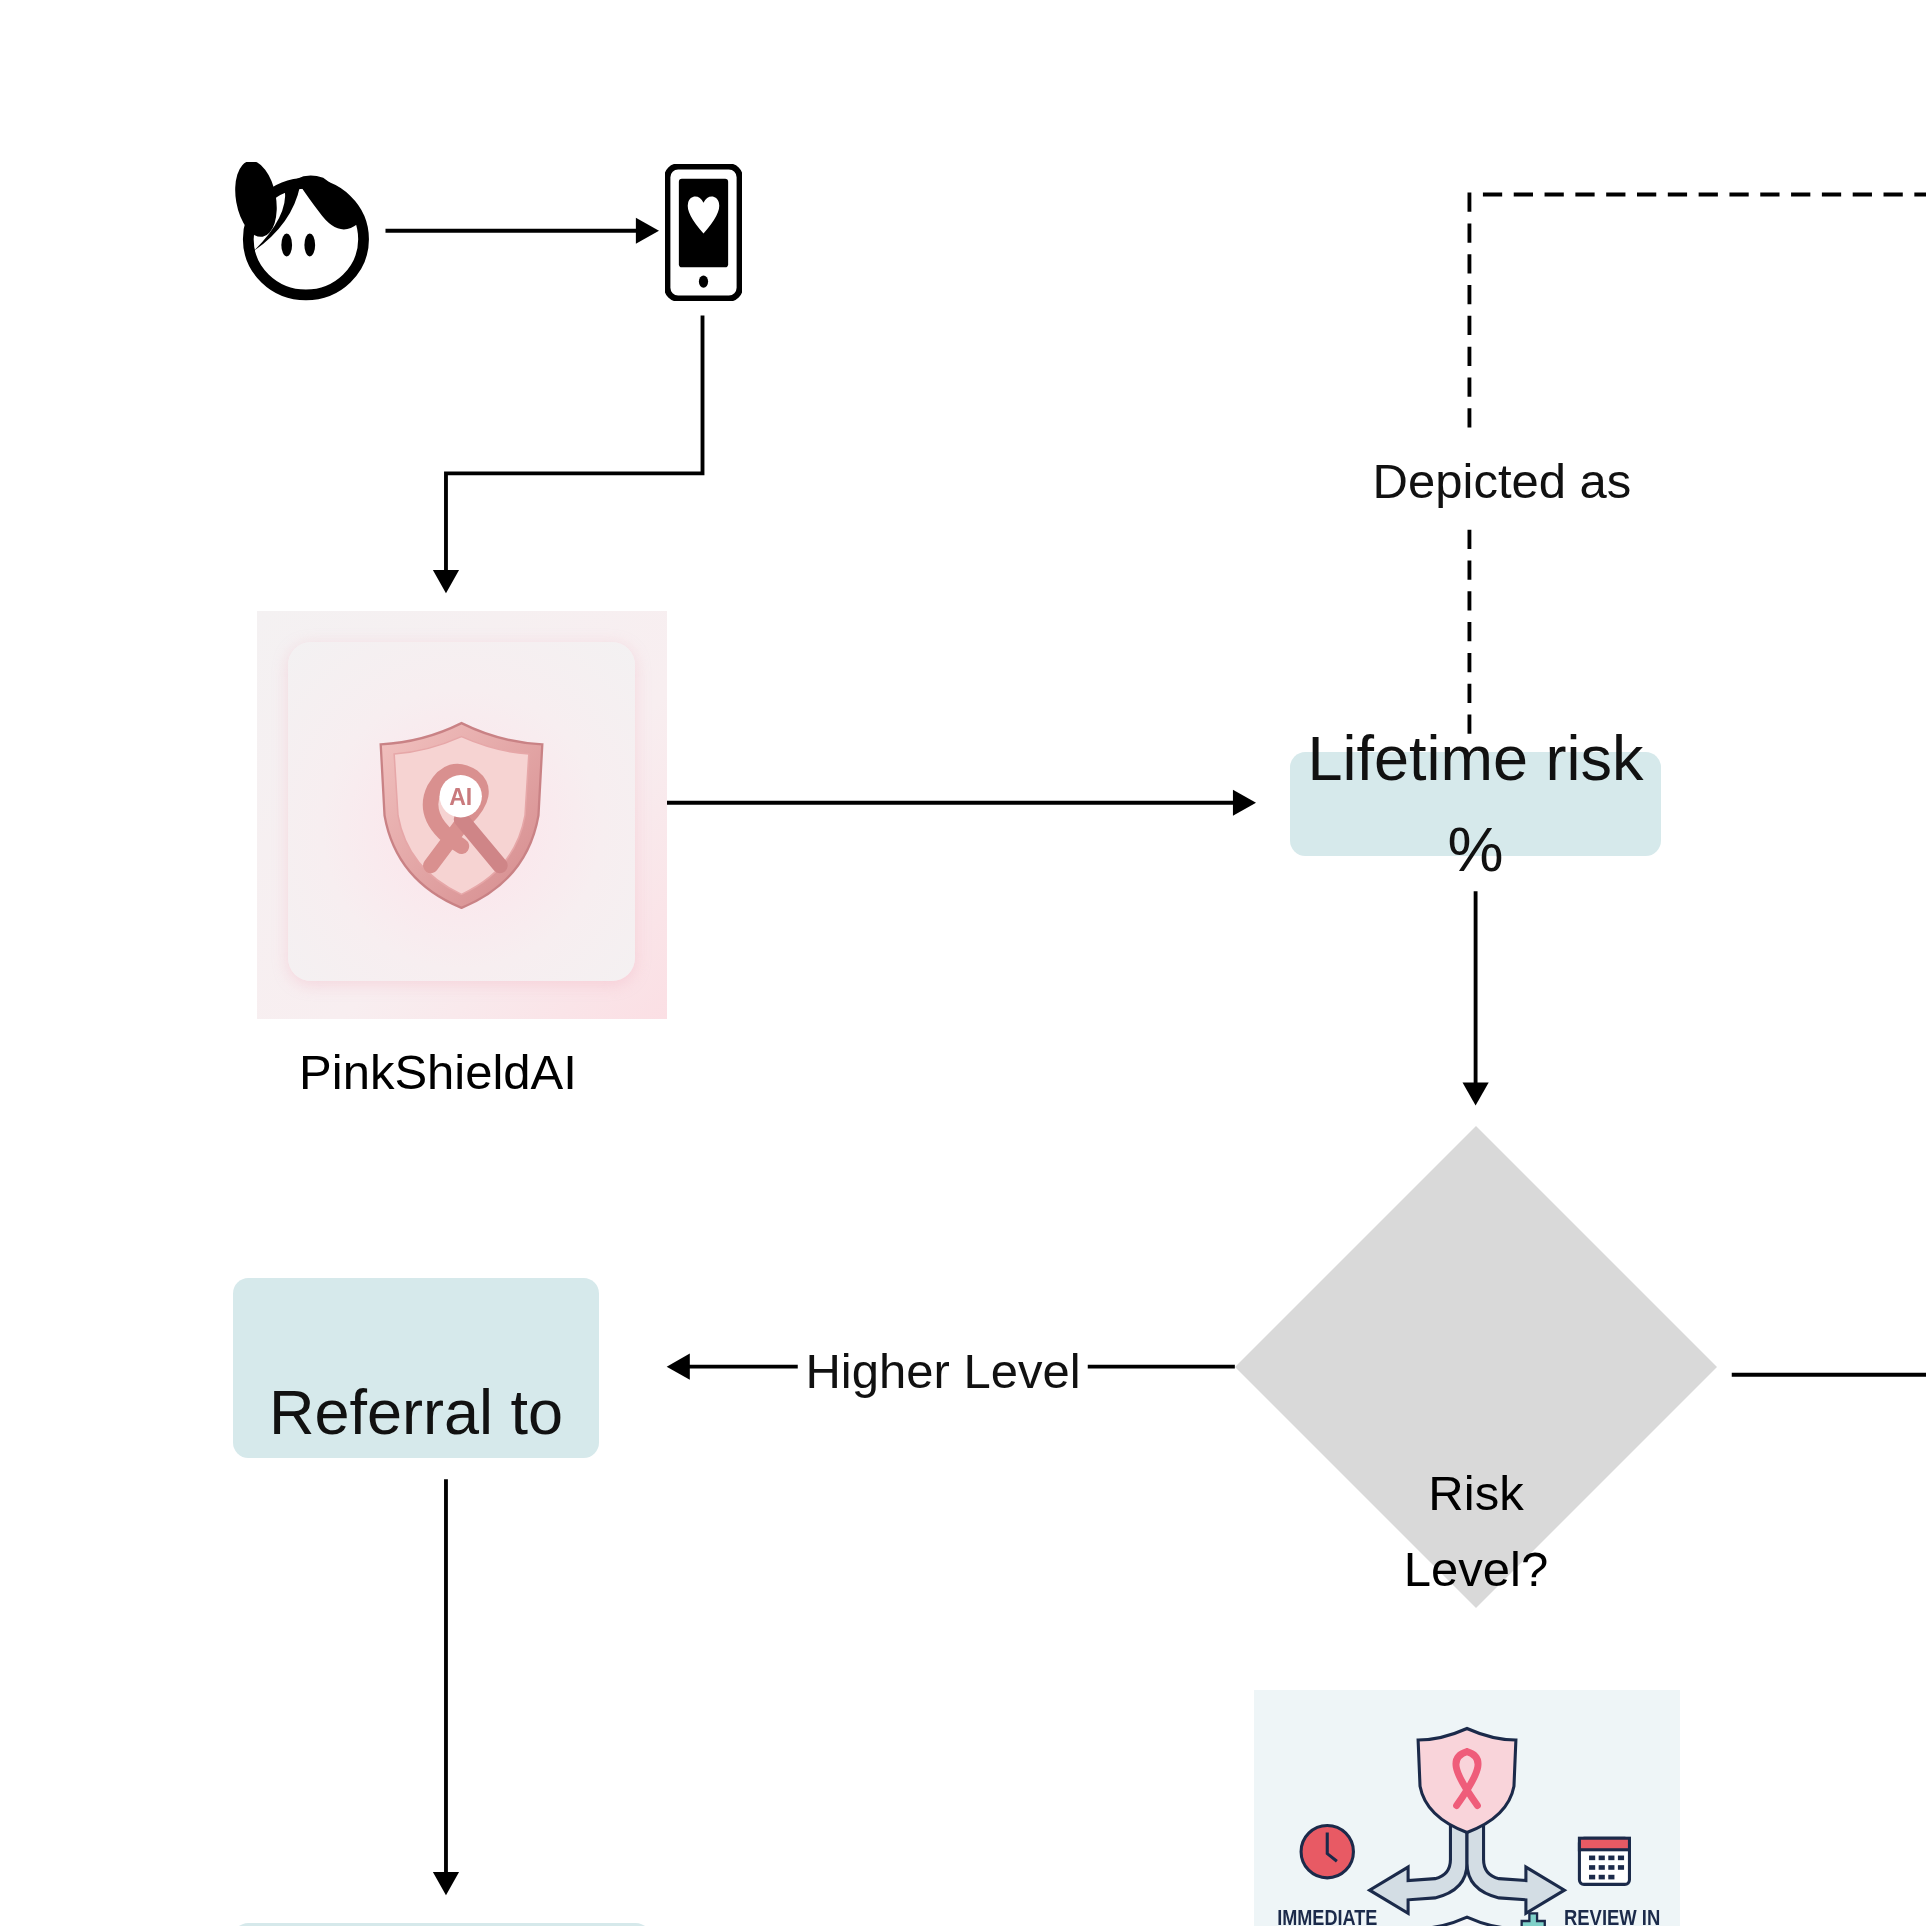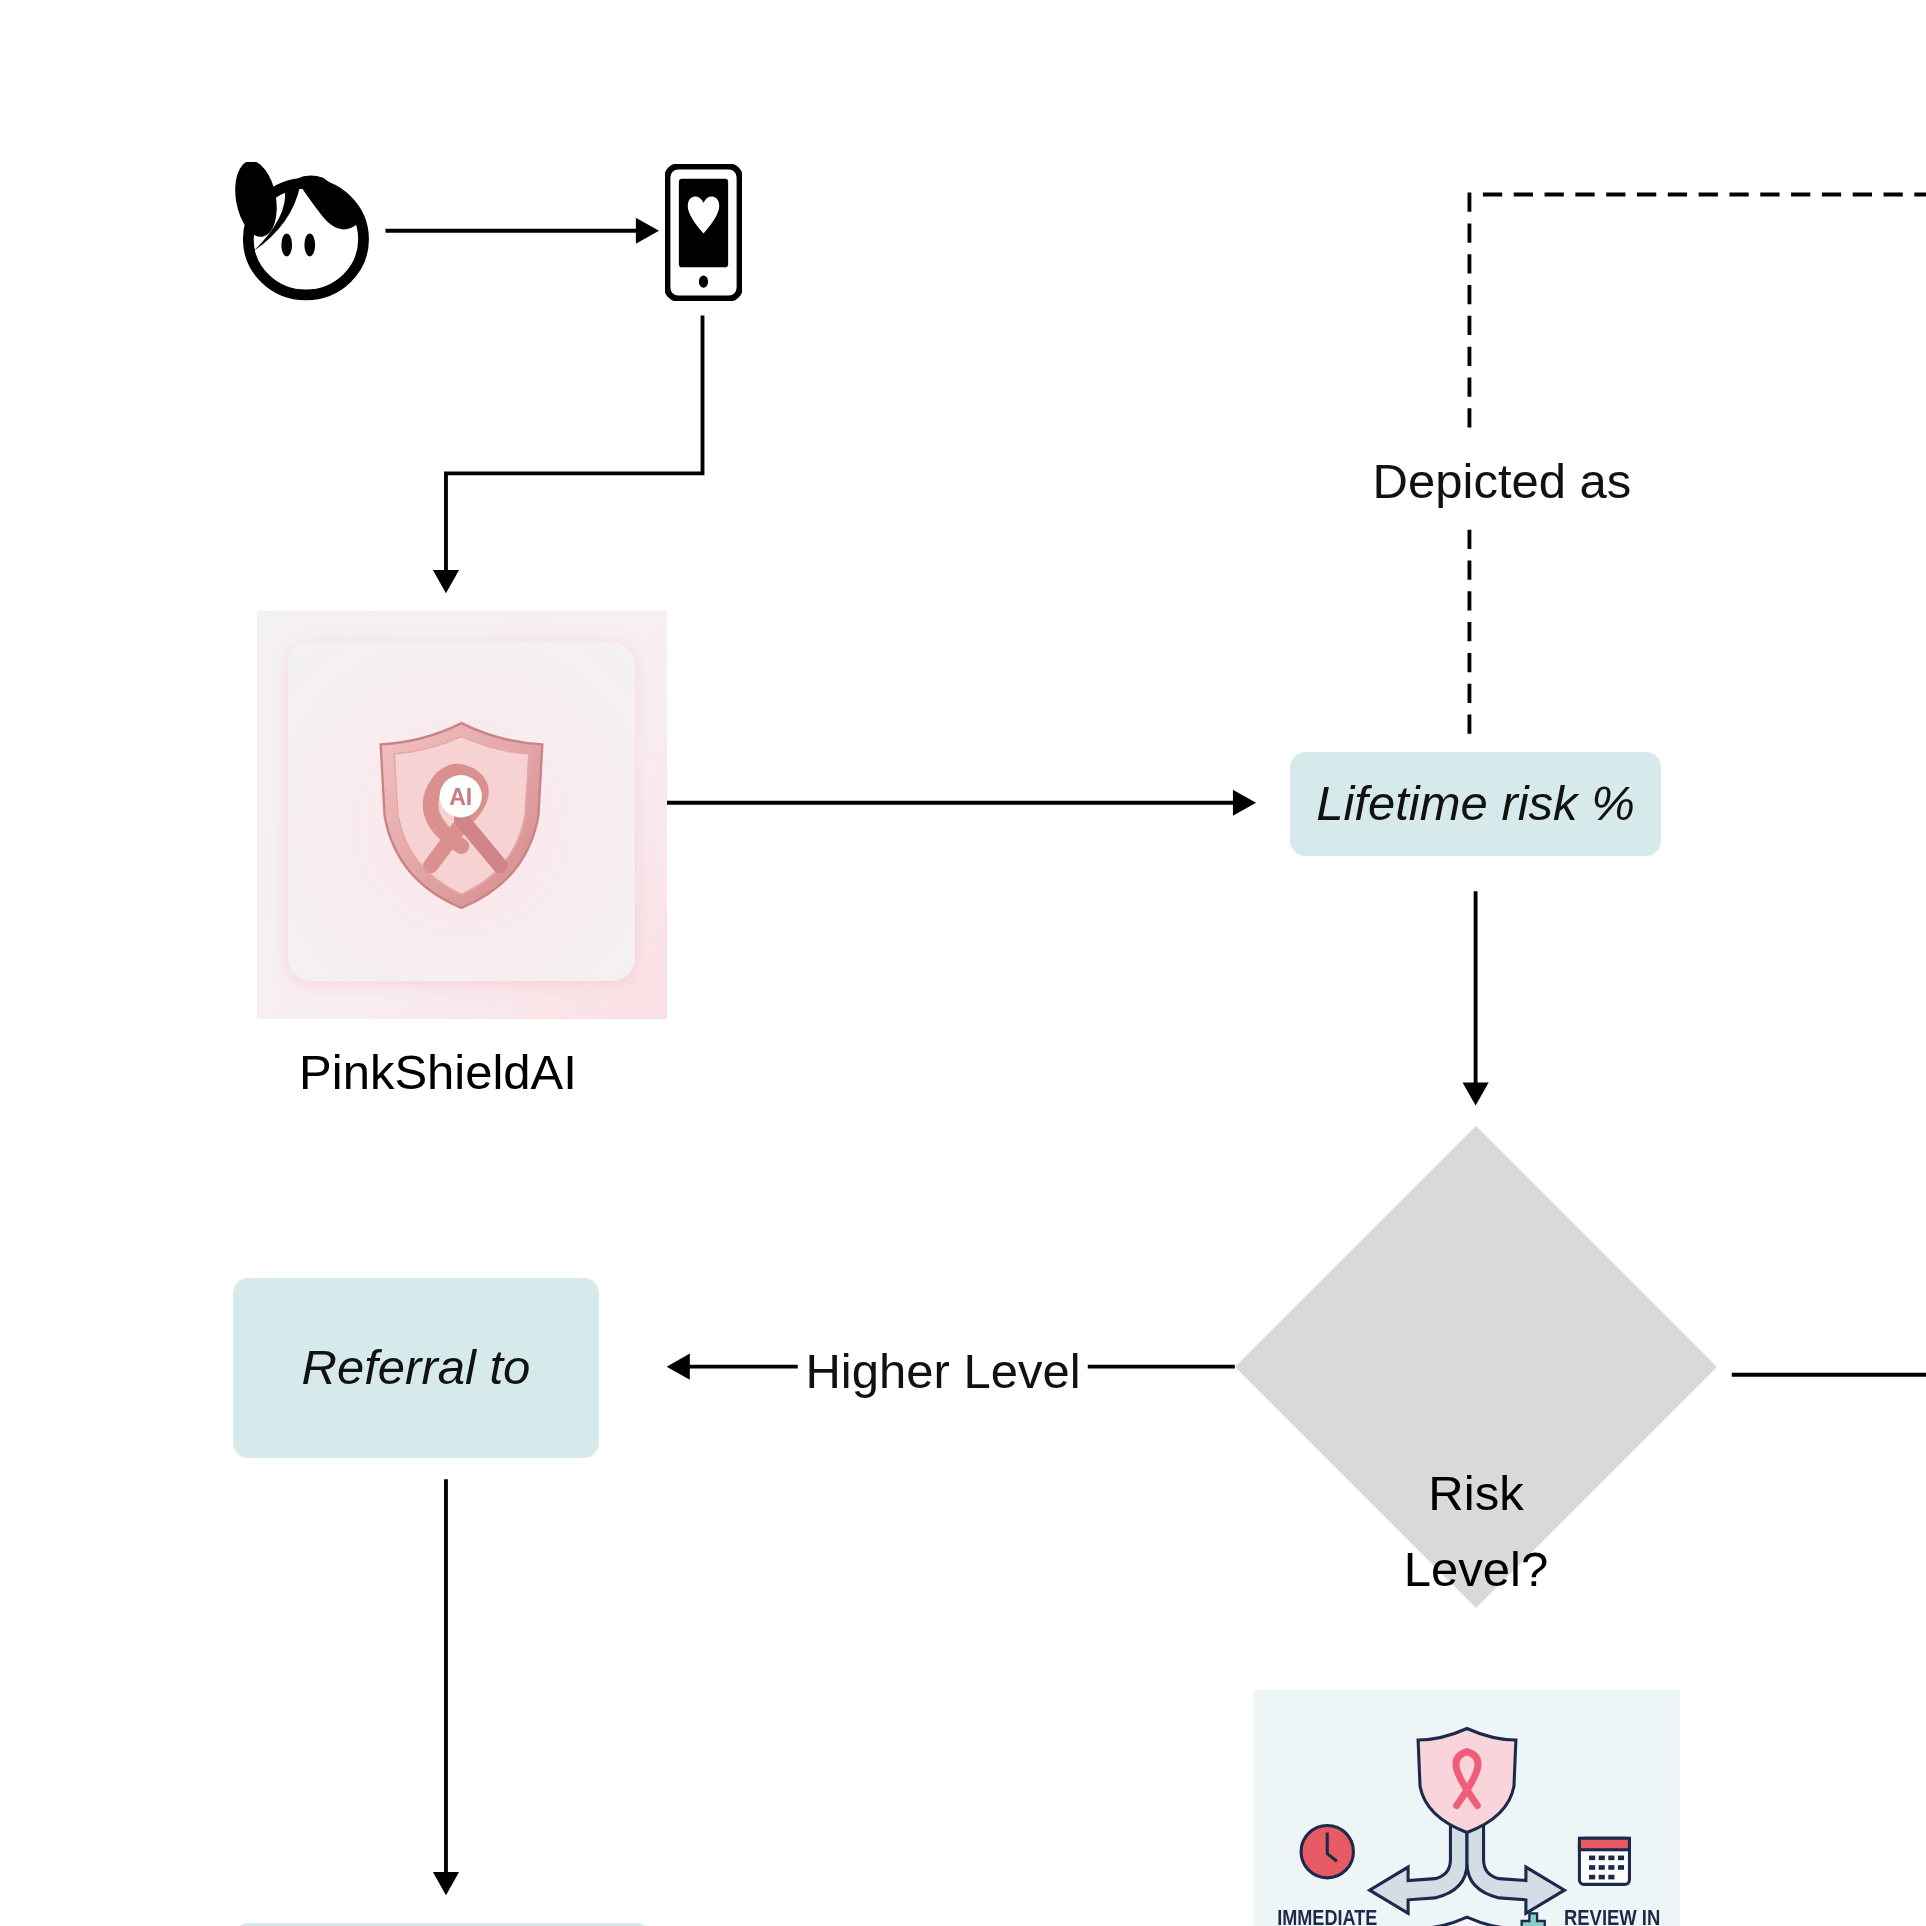--- a/index.html
+++ b/index.html
@@ -1,21 +1,21 @@
 <!DOCTYPE html>
 <html style="font-size:6.2px"><head>
 <meta charset="utf-8">
 <style>
   html, body { margin: 0; padding: 0; background: #ffffff; }
   body { width: 3076px; height: 2909px; position: relative; overflow: hidden;
          font-family: "Liberation Sans", "DejaVu Sans", sans-serif; color: #000; }
   .abs { position: absolute; }
   .box { position: absolute; background: #d6e9eb; border-radius: 15.4px;
-         display: flex; align-items: center; justify-content: center; text-align: center;
-         font-size: 49px; line-height: 1.45; color: #111; font-style: italic; }
+         display: flex; align-items: center; justify-content: flex-end; text-align: center;
+         font-size: 63px; line-height: 1.45; color: #111; }
   .label { position: absolute; font-size: 49px; color: #111; white-space: nowrap; background:#fff; padding: 0 7.7px; transform: translate(-50%, -50%); }
   svg.lines { position: absolute; left: 0; top: 0; width: 3076px; height: 2909px; pointer-events: none; }
   .img-card { position: absolute; overflow: hidden; }
 </style>
 </head>
 <body>
 
 <svg class="lines" viewBox="0 0 7984 7552">
   <defs>
     <marker id="ah" markerWidth="10" markerHeight="10" refX="9" refY="5" orient="auto" markerUnits="userSpaceOnUse" viewBox="0 0 10 10">

